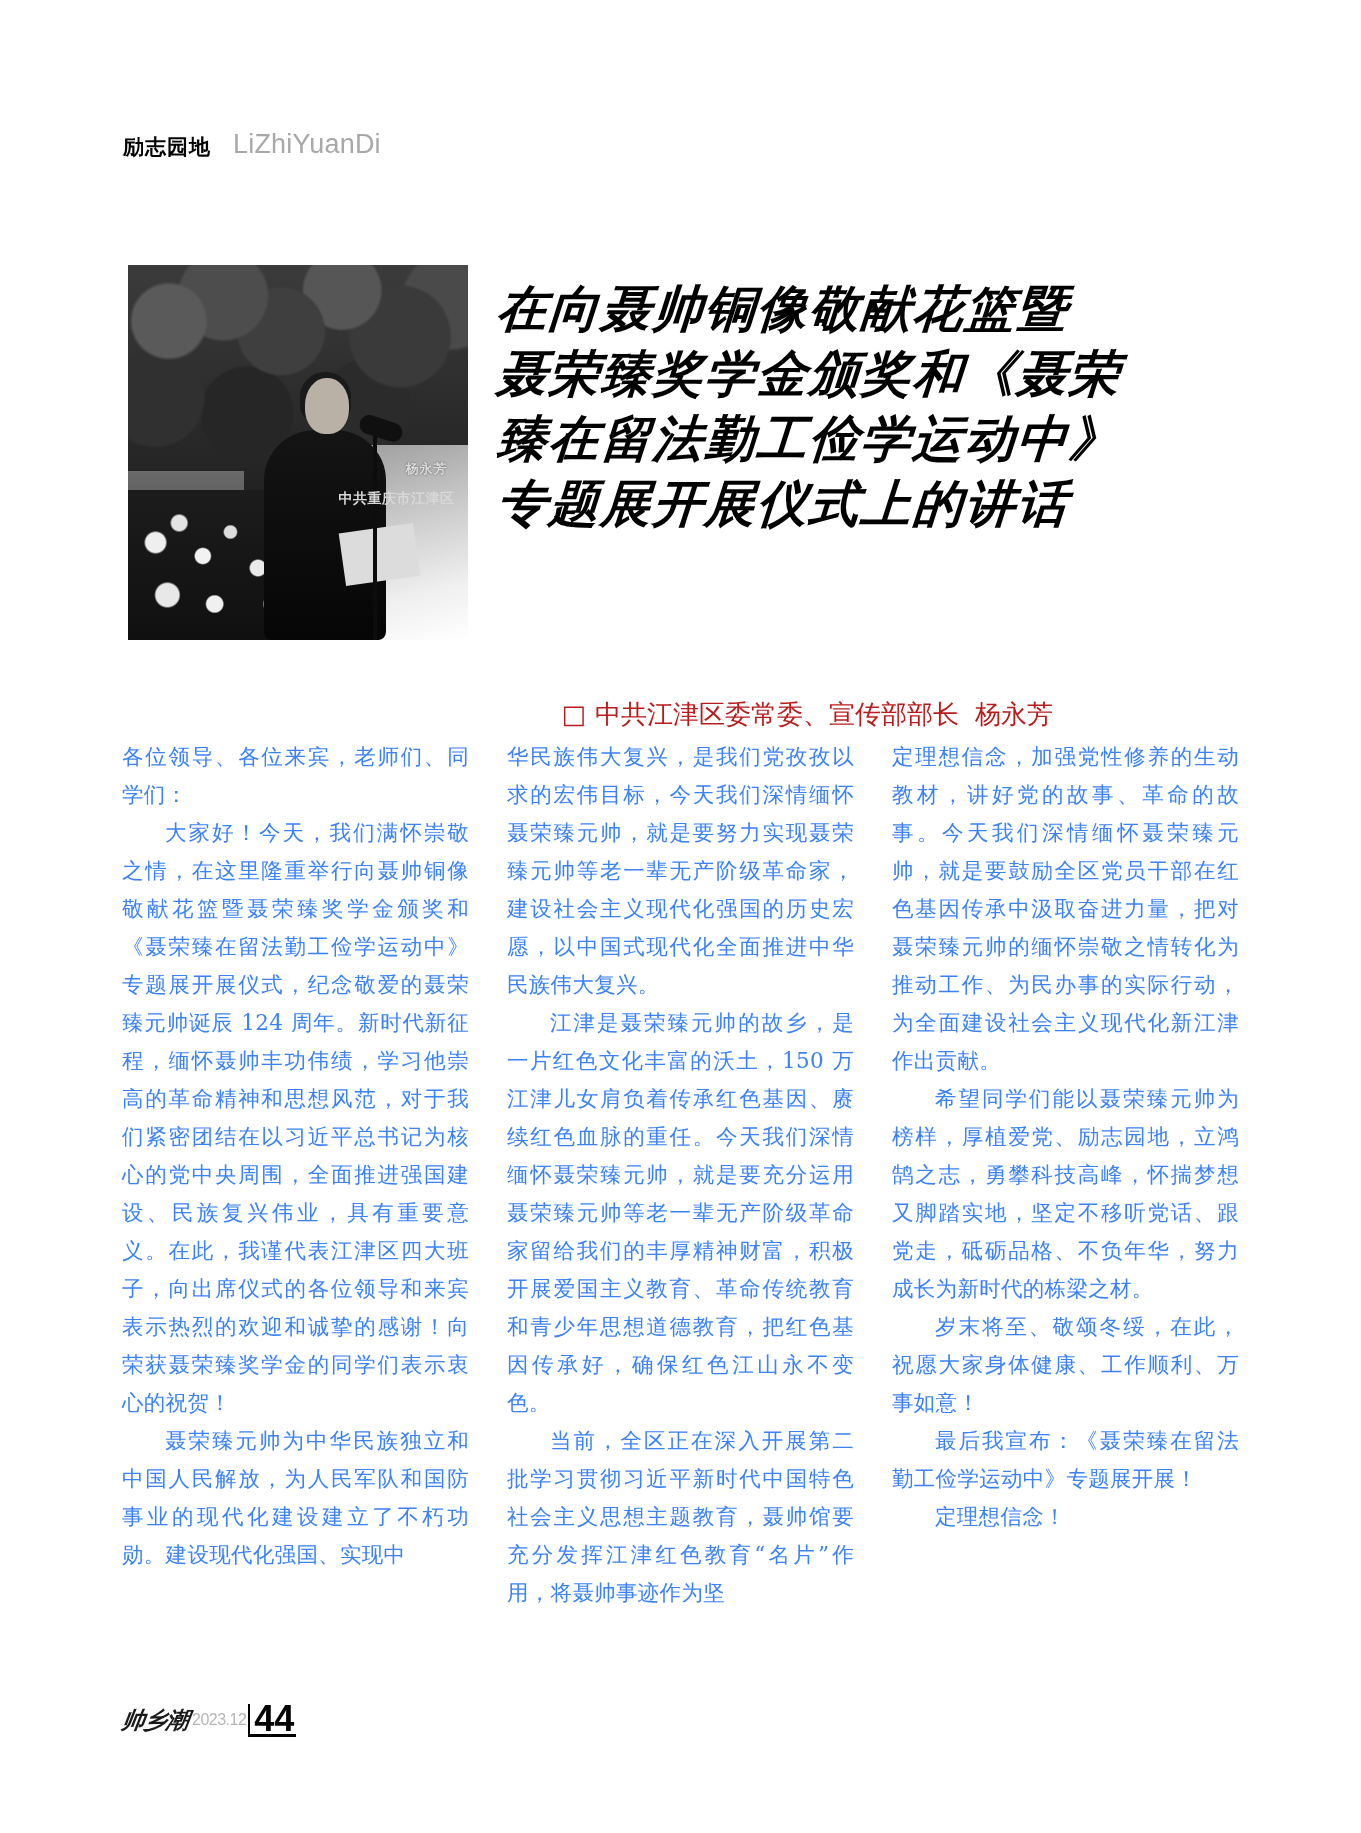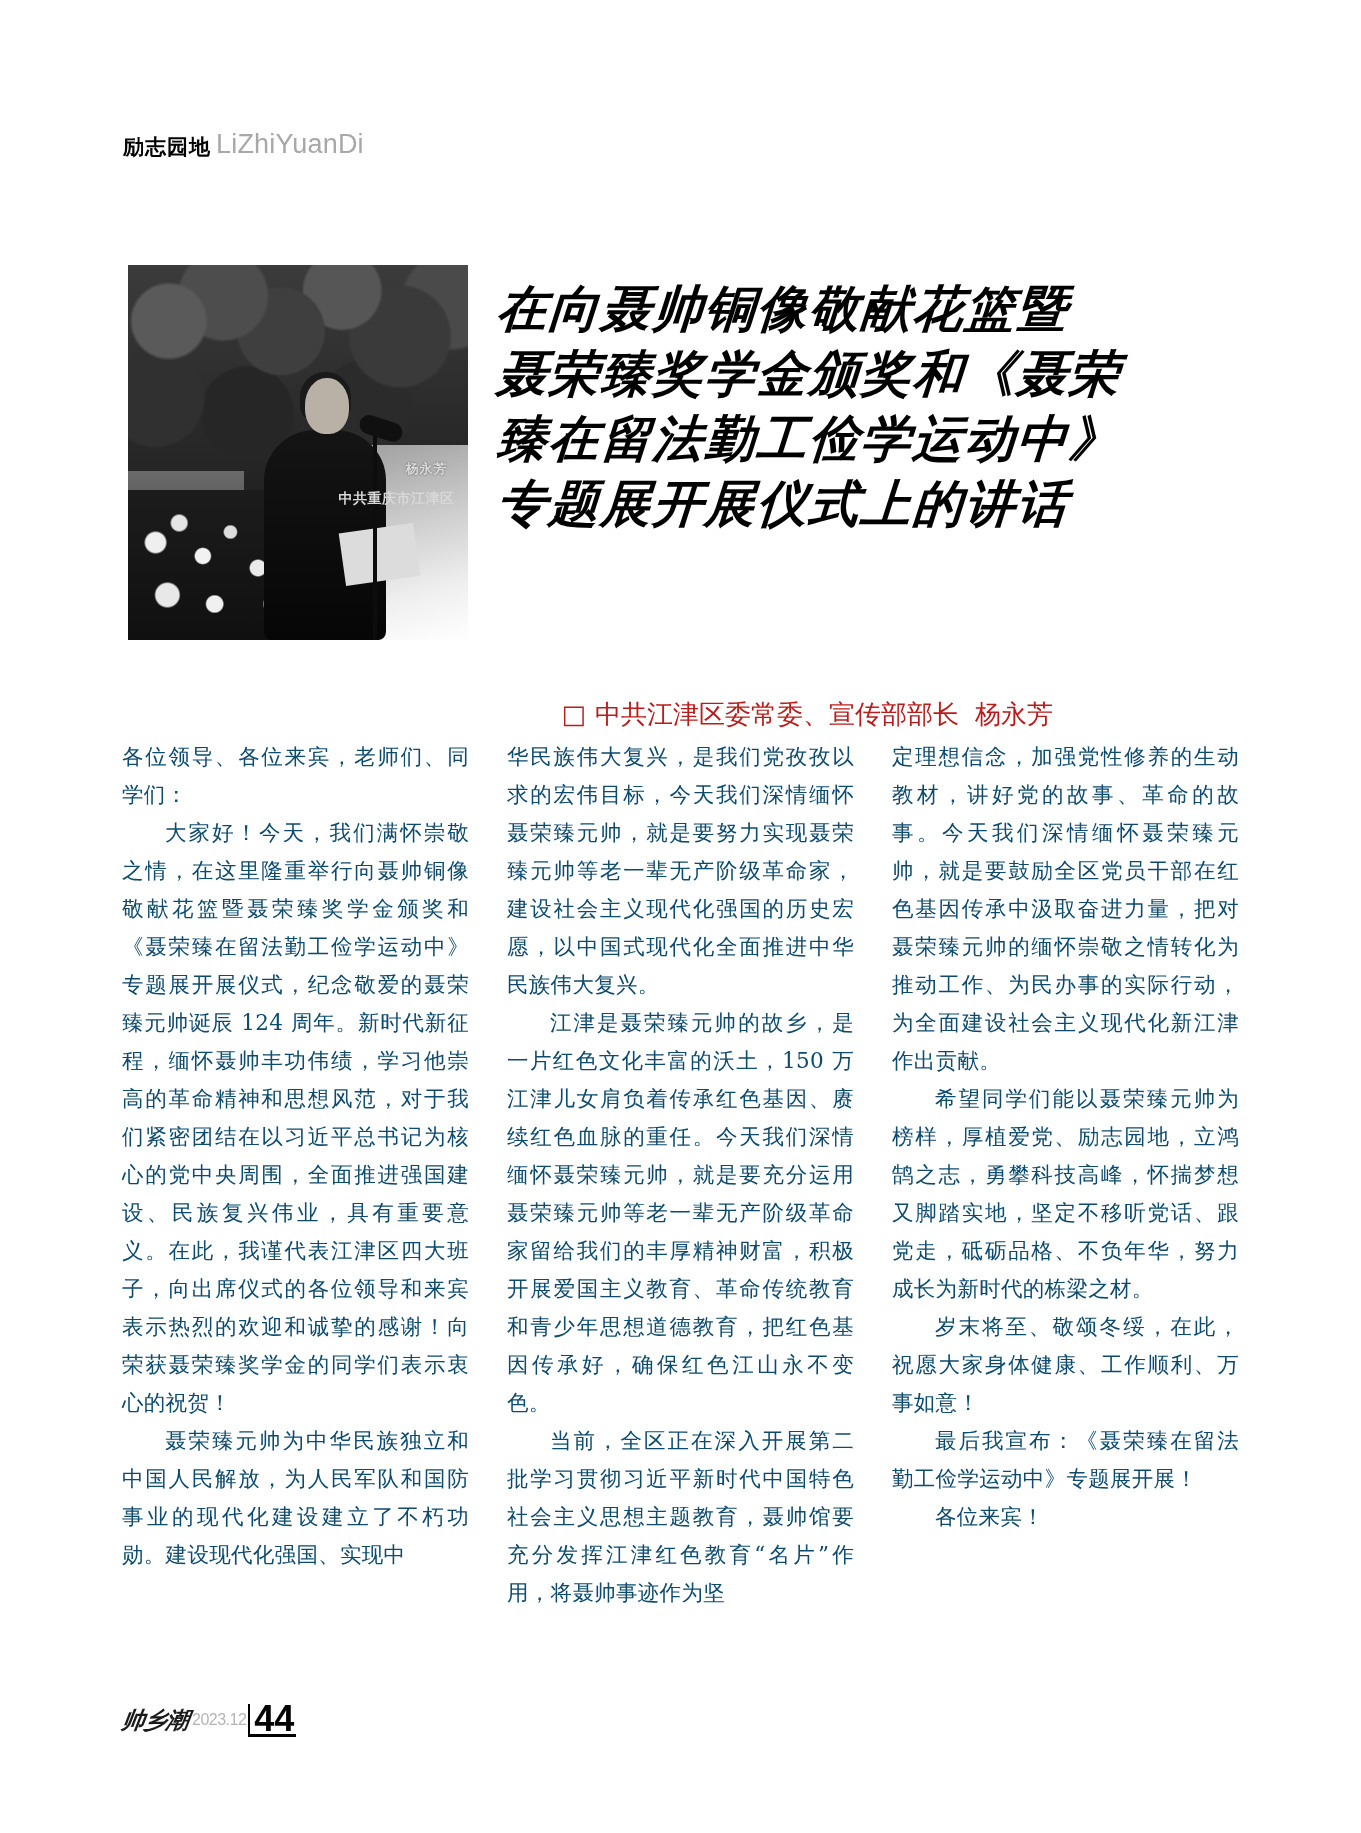--- a/index.html
+++ b/index.html
@@ -20,21 +20,21 @@
     overflow: hidden;
   }
 
   
   #running-head {
     position: absolute;
     left: 122px;
     top: 131px;
     display: flex;
     align-items: flex-end;
-    gap: 4px;
+    gap: 21px;
     justify-content: flex-end;
   }
   #running-head .cn {
     position: relative;
     font-family: "DejaVu Sans", "Liberation Sans", sans-serif;
     font-weight: bold;
     font-size: 21px;
     letter-spacing: 1px;
     color: #000;
     line-height: 1;
@@ -198,21 +198,21 @@
     width: 1118px;
     height: 690px;
     display: flex;
     gap: 38px;
   }
   .col {
     width: 347px;
     font-family: "DejaVu Serif", "Liberation Serif", serif;
     font-size: 21.5px;
     line-height: 38px;
-    color: #0c4a6e;
+    color: #3b82f6;
     text-align: justify;
     text-justify: inter-character;
     letter-spacing: 0.3px;
   }
   .col p {
     margin: 0;
     text-indent: 2em;
     text-align: justify;
     text-align-last: left;
   }
@@ -304,21 +304,21 @@
       <p class="noindent">华民族伟大复兴，是我们党孜孜以求的宏伟目标，今天我们深情缅怀聂荣臻元帅，就是要努力实现聂荣臻元帅等老一辈无产阶级革命家，建设社会主义现代化强国的历史宏愿，以中国式现代化全面推进中华民族伟大复兴。</p>
       <p>江津是聂荣臻元帅的故乡，是一片红色文化丰富的沃土，150 万江津儿女肩负着传承红色基因、赓续红色血脉的重任。今天我们深情缅怀聂荣臻元帅，就是要充分运用聂荣臻元帅等老一辈无产阶级革命家留给我们的丰厚精神财富，积极开展爱国主义教育、革命传统教育和青少年思想道德教育，把红色基因传承好，确保红色江山永不变色。</p>
       <p>当前，全区正在深入开展第二批学习贯彻习近平新时代中国特色社会主义思想主题教育，聂帅馆要充分发挥江津红色教育“名片”作用，将聂帅事迹作为坚</p>
     </div>
 
     <div class="col">
       <p class="noindent">定理想信念，加强党性修养的生动教材，讲好党的故事、革命的故事。今天我们深情缅怀聂荣臻元帅，就是要鼓励全区党员干部在红色基因传承中汲取奋进力量，把对聂荣臻元帅的缅怀崇敬之情转化为推动工作、为民办事的实际行动，为全面建设社会主义现代化新江津作出贡献。</p>
       <p>希望同学们能以聂荣臻元帅为榜样，厚植爱党、励志园地，立鸿鹄之志，勇攀科技高峰，怀揣梦想又脚踏实地，坚定不移听党话、跟党走，砥砺品格、不负年华，努力成长为新时代的栋梁之材。</p>
       <p>岁末将至、敬颂冬绥，在此，祝愿大家身体健康、工作顺利、万事如意！</p>
       <p>最后我宣布：《聂荣臻在留法勤工俭学运动中》专题展开展！</p>
-      <p>各位来宾！</p>
+      <p>定理想信念！</p>
     </div>
 
   </div>
 
   <div id="footer">
     <span class="mark">帅乡潮</span>
     <span class="date">2023.12</span>
     <span class="pageno">44</span>
   </div>
 

